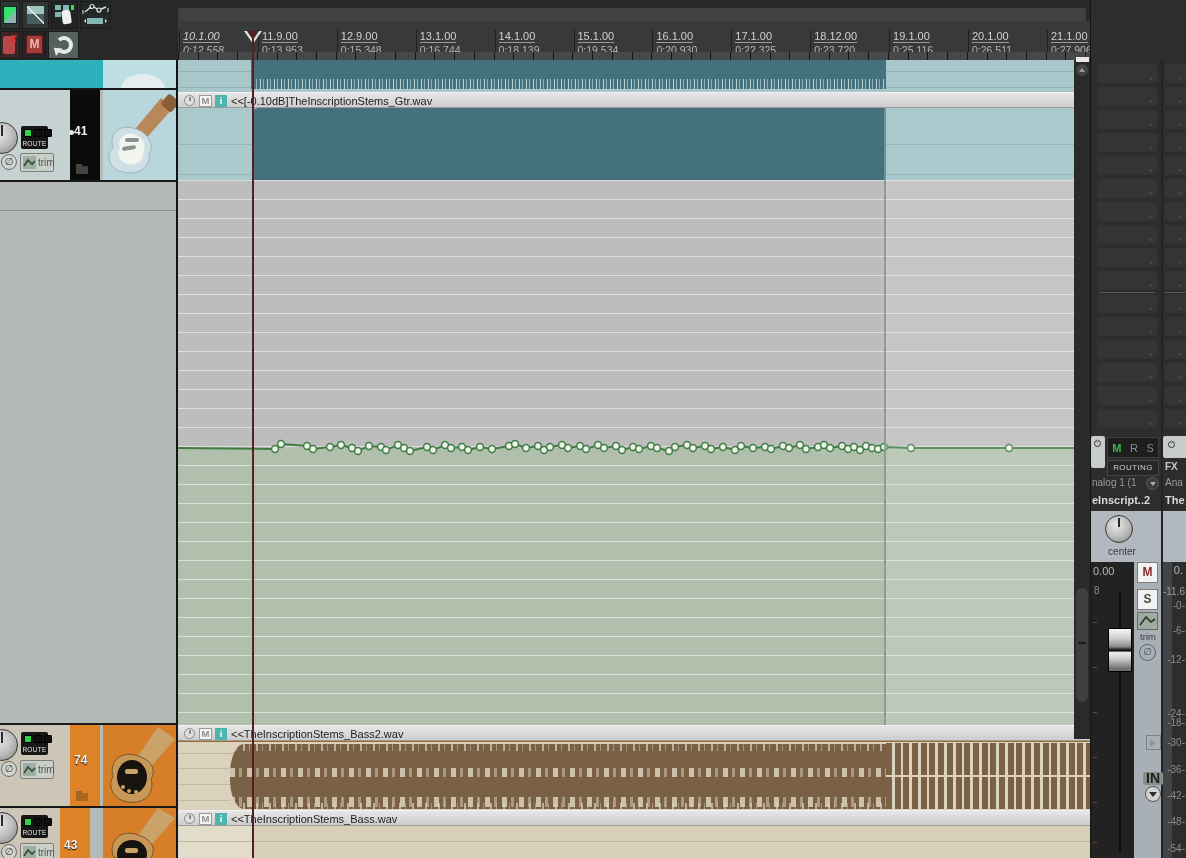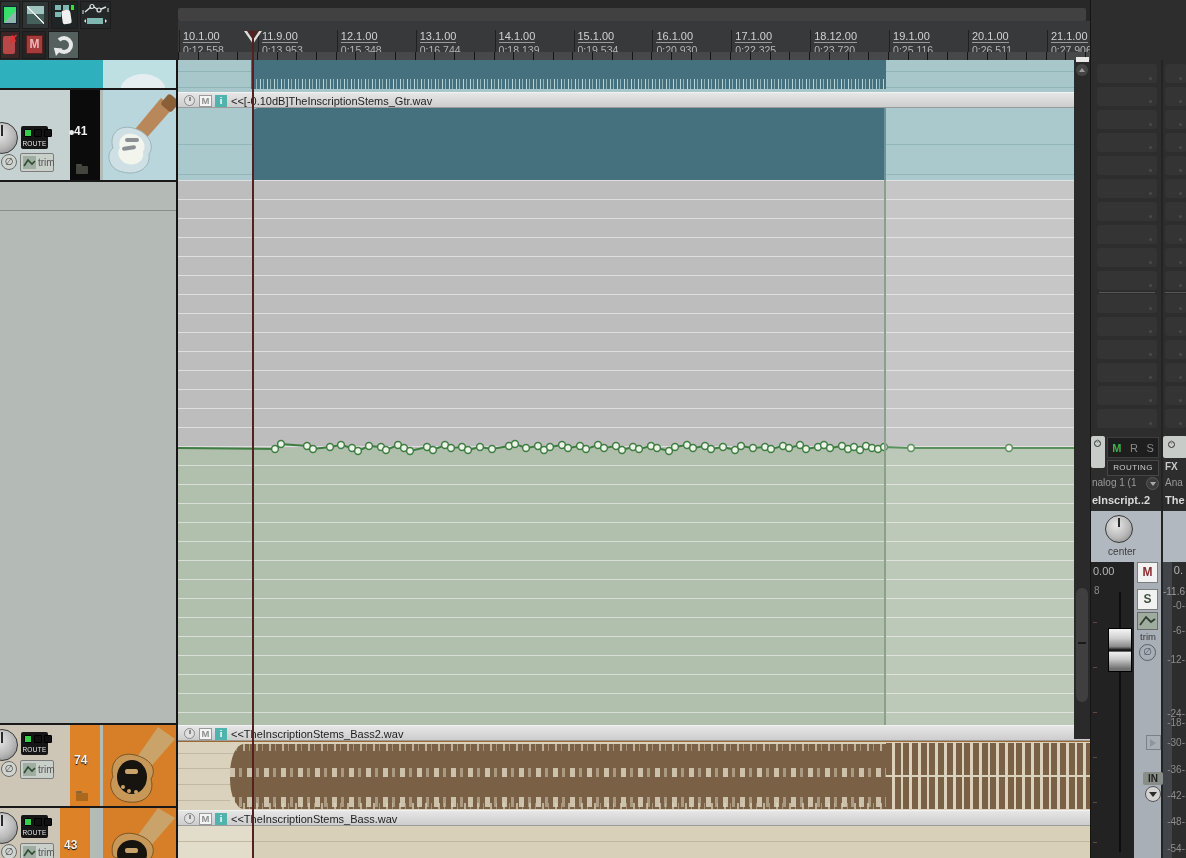--- a/index.html
+++ b/index.html
@@ -149,21 +149,21 @@
     background:linear-gradient(#f5f5f5,#cfcfcf 22%,#8a8a8a 42%,#222 49%,#111 52%,#ededed 56%,#c9c9c9 72%,#6f6f6f 95%);}
   .sq-btn{position:absolute;left:46px;width:21px;height:21px;background:#f2f2f2;border:1px solid #7d7d7d;
     box-sizing:border-box;font-size:12px;font-weight:bold;text-align:center;line-height:19px;}
   #mix-trim{position:absolute;left:46px;top:612px;width:21px;height:18px;background:#9fad9f;border:1px solid #6a6a6a;box-sizing:border-box;}
   #mix-trim-label{position:absolute;left:44px;top:631px;width:26px;text-align:center;color:#3a3a3a;font-size:9.5px;}
   #mix-phase{position:absolute;left:48px;top:644px;width:17px;height:17px;border-radius:50%;border:1.5px solid #56606a;
     box-sizing:border-box;color:#4a545e;font-size:10px;line-height:14px;text-align:center;}
   #mix-arrow{position:absolute;left:55px;top:735px;width:15px;height:15px;border:1px solid #5c636b;box-sizing:border-box;opacity:.6;}
   #mix-arrow::after{content:"";position:absolute;left:3px;top:3px;border-top:4px solid transparent;border-bottom:4px solid transparent;border-left:6px solid #7d858e;}
   #in-btn{position:absolute;left:52px;top:772px;width:20px;height:13px;background:#878d87;color:#1f1f1f;
-    font-size:10px;font-weight:bold;text-align:center;line-height:13px;border-radius:2px;}
+    font-size:14px;font-weight:bold;text-align:center;line-height:13px;border-radius:2px;}
   #in-dd{position:absolute;left:54px;top:786px;width:16px;height:16px;border-radius:50%;background:#d2d2d2;border:1px solid #555;box-sizing:border-box;}
   #in-dd::after{content:"";position:absolute;left:3px;top:5px;border-left:4px solid transparent;border-right:4px solid transparent;border-top:5px solid #2a2a2a;}
   .db-label{position:absolute;right:1px;color:#8d8d8d;font-size:10px;text-align:right;}
   #peak-readout{position:absolute;right:1px;top:586px;color:#9d9d9d;font-size:10px;}
   #vol2{position:absolute;right:3px;top:564px;color:#b5b5b5;font-size:11px;}
   #mix-divider{position:absolute;left:70px;top:60px;width:2px;height:798px;background:#242424;}
 </style>
 </head>
 <body>
 
@@ -202,23 +202,23 @@
       <div style="position:absolute;left:3px;top:3px;width:17px;height:19px;background:#a43c3c;border:1px solid #5c1c1c;box-sizing:border-box;color:#e9b9b9;font-size:12px;font-weight:bold;text-align:center;line-height:17px;">M</div>
     </div>
     <div class="tbtn" style="left:48px;top:31px;width:31px;background:#53605e;">
       <div style="position:absolute;left:6px;top:4px;width:18px;height:18px;border:4px solid #e6e9e8;border-left-color:transparent;border-radius:50%;box-sizing:border-box;"></div>
       <div style="position:absolute;left:4px;top:13px;border-top:5px solid transparent;border-bottom:5px solid transparent;border-right:7px solid #e6e9e8;transform:rotate(40deg);"></div>
     </div>
   </div>
 
   <div class="abs" id="hscroll"></div>
   <div class="abs" id="ruler">
-      <div class="ruler-bar" style="left: 5px;"><div class="bartxt">10.1.00</div><div class="timetxt">0:12.558</div></div>
+      <div class="ruler-bar" style="left: 5px; font-style: italic;"><div class="bartxt">10.1.00</div><div class="timetxt">0:12.558</div></div>
       <div class="ruler-bar" style="left: 83.9px;"><div class="bartxt">11.9.00</div><div class="timetxt">0:13.953</div></div>
-      <div class="ruler-bar" style="left: 162.8px;"><div class="bartxt">12.1.00</div><div class="timetxt">0:15.348</div></div>
+      <div class="ruler-bar" style="left: 162.8px;"><div class="bartxt">12.9.00</div><div class="timetxt">0:15.348</div></div>
       <div class="ruler-bar" style="left: 241.7px;"><div class="bartxt">13.1.00</div><div class="timetxt">0:16.744</div></div>
       <div class="ruler-bar" style="left: 320.6px;"><div class="bartxt">14.1.00</div><div class="timetxt">0:18.139</div></div>
       <div class="ruler-bar" style="left: 399.5px;"><div class="bartxt">15.1.00</div><div class="timetxt">0:19.534</div></div>
       <div class="ruler-bar" style="left: 478.4px;"><div class="bartxt">16.1.00</div><div class="timetxt">0:20.930</div></div>
       <div class="ruler-bar" style="left: 557.3px;"><div class="bartxt">17.1.00</div><div class="timetxt">0:22.325</div></div>
       <div class="ruler-bar" style="left: 636.2px;"><div class="bartxt">18.12.00</div><div class="timetxt">0:23.720</div></div>
       <div class="ruler-bar" style="left: 715.1px;"><div class="bartxt">19.1.00</div><div class="timetxt">0:25.116</div></div>
       <div class="ruler-bar" style="left: 794px;"><div class="bartxt">20.1.00</div><div class="timetxt">0:26.511</div></div>
       <div class="ruler-bar" style="left: 872.9px;"><div class="bartxt">21.1.00</div><div class="timetxt">0:27.906</div></div>
     </div>

